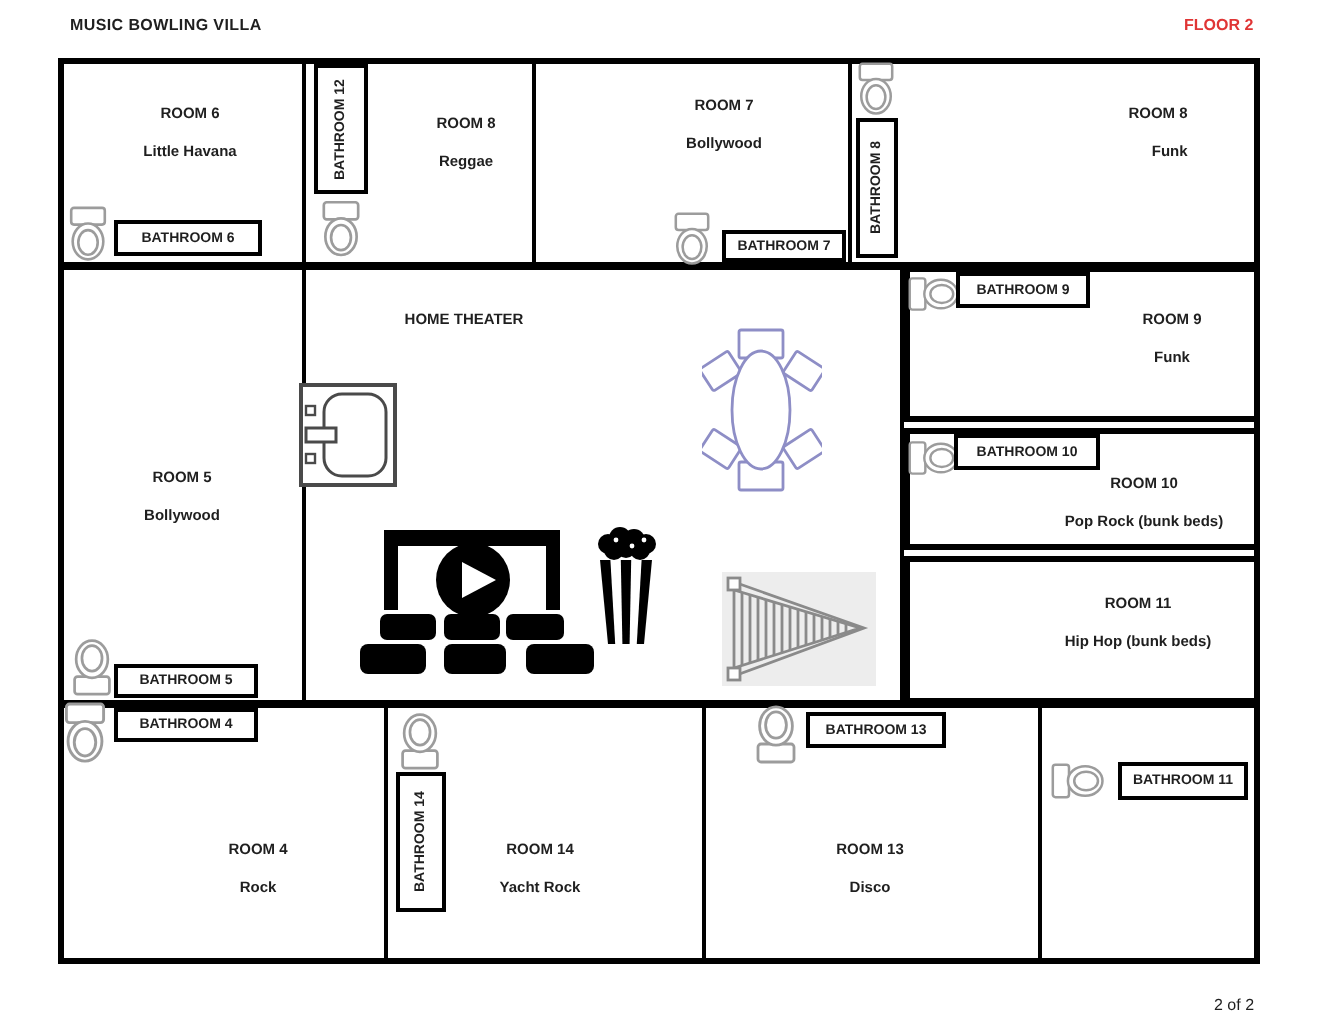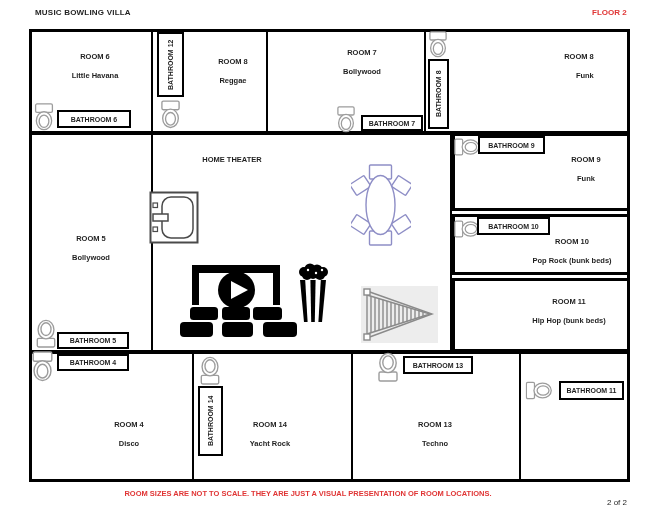--- a/index.html
+++ b/index.html
@@ -79,29 +79,29 @@
   <div class="room" style="left:572px;top:237px;">
     <div>ROOM 10</div>
       <div class="l2">Pop Rock (bunk beds)</div>
   </div>
   <div class="room" style="left:569px;top:297px;">
     <div>ROOM 11</div>
       <div class="l2">Hip Hop (bunk beds)</div>
   </div>
   <div class="room" style="left:129px;top:420px;">
     <div>ROOM 4</div>
-      <div class="l2">Disco</div>
+      <div class="l2">Rock</div>
   </div>
   <div class="room" style="left:270px;top:420px;">
     <div>ROOM 14</div>
       <div class="l2">Yacht Rock</div>
   </div>
   <div class="room" style="left:435px;top:420px;">
     <div>ROOM 13</div>
-      <div class="l2">Techno</div>
+      <div class="l2">Disco</div>
   </div>
 
   <div class="bath" style="left:57px;top:110px;width:74px;height:18px;">BATHROOM 6</div>
   <div class="bath" style="left:361px;top:115px;width:62px;height:16px;">BATHROOM 7</div>
   <div class="bath" style="left:478px;top:136px;width:67px;height:18px;">BATHROOM 9</div>
   <div class="bath" style="left:477px;top:217px;width:73px;height:18px;">BATHROOM 10</div>
   <div class="bath" style="left:57px;top:332px;width:72px;height:17px;">BATHROOM 5</div>
   <div class="bath" style="left:57px;top:354px;width:72px;height:17px;">BATHROOM 4</div>
   <div class="bath" style="left:403px;top:356px;width:70px;height:18px;">BATHROOM 13</div>
   <div class="bath" style="left:559px;top:381px;width:65px;height:19px;">BATHROOM 11</div>
@@ -244,16 +244,15 @@
         <line x1="42" y1="19.9" x2="42" y2="36.6"></line>
           <line x1="46" y1="21.1" x2="46" y2="35.3"></line>
         <line x1="50" y1="22.3" x2="50" y2="34.0"></line>
           <line x1="54" y1="23.5" x2="54" y2="32.7"></line>
         <line x1="58" y1="24.7" x2="58" y2="31.5"></line>
           <line x1="62" y1="25.9" x2="62" y2="30.2"></line>
       </g>
     </svg>
   </div>
 
-  <div class="abs disclaimer" style="left:308px;top:489px;">ROOM SIZES ARE NOT TO SCALE. THEY ARE JUST A VISUAL PRESENTATION OF ROOM LOCATIONS.</div>
   <div class="abs pageno" style="left:607px;top:498px;">2 of 2</div>
 
 </div>
 
 </body></html>

